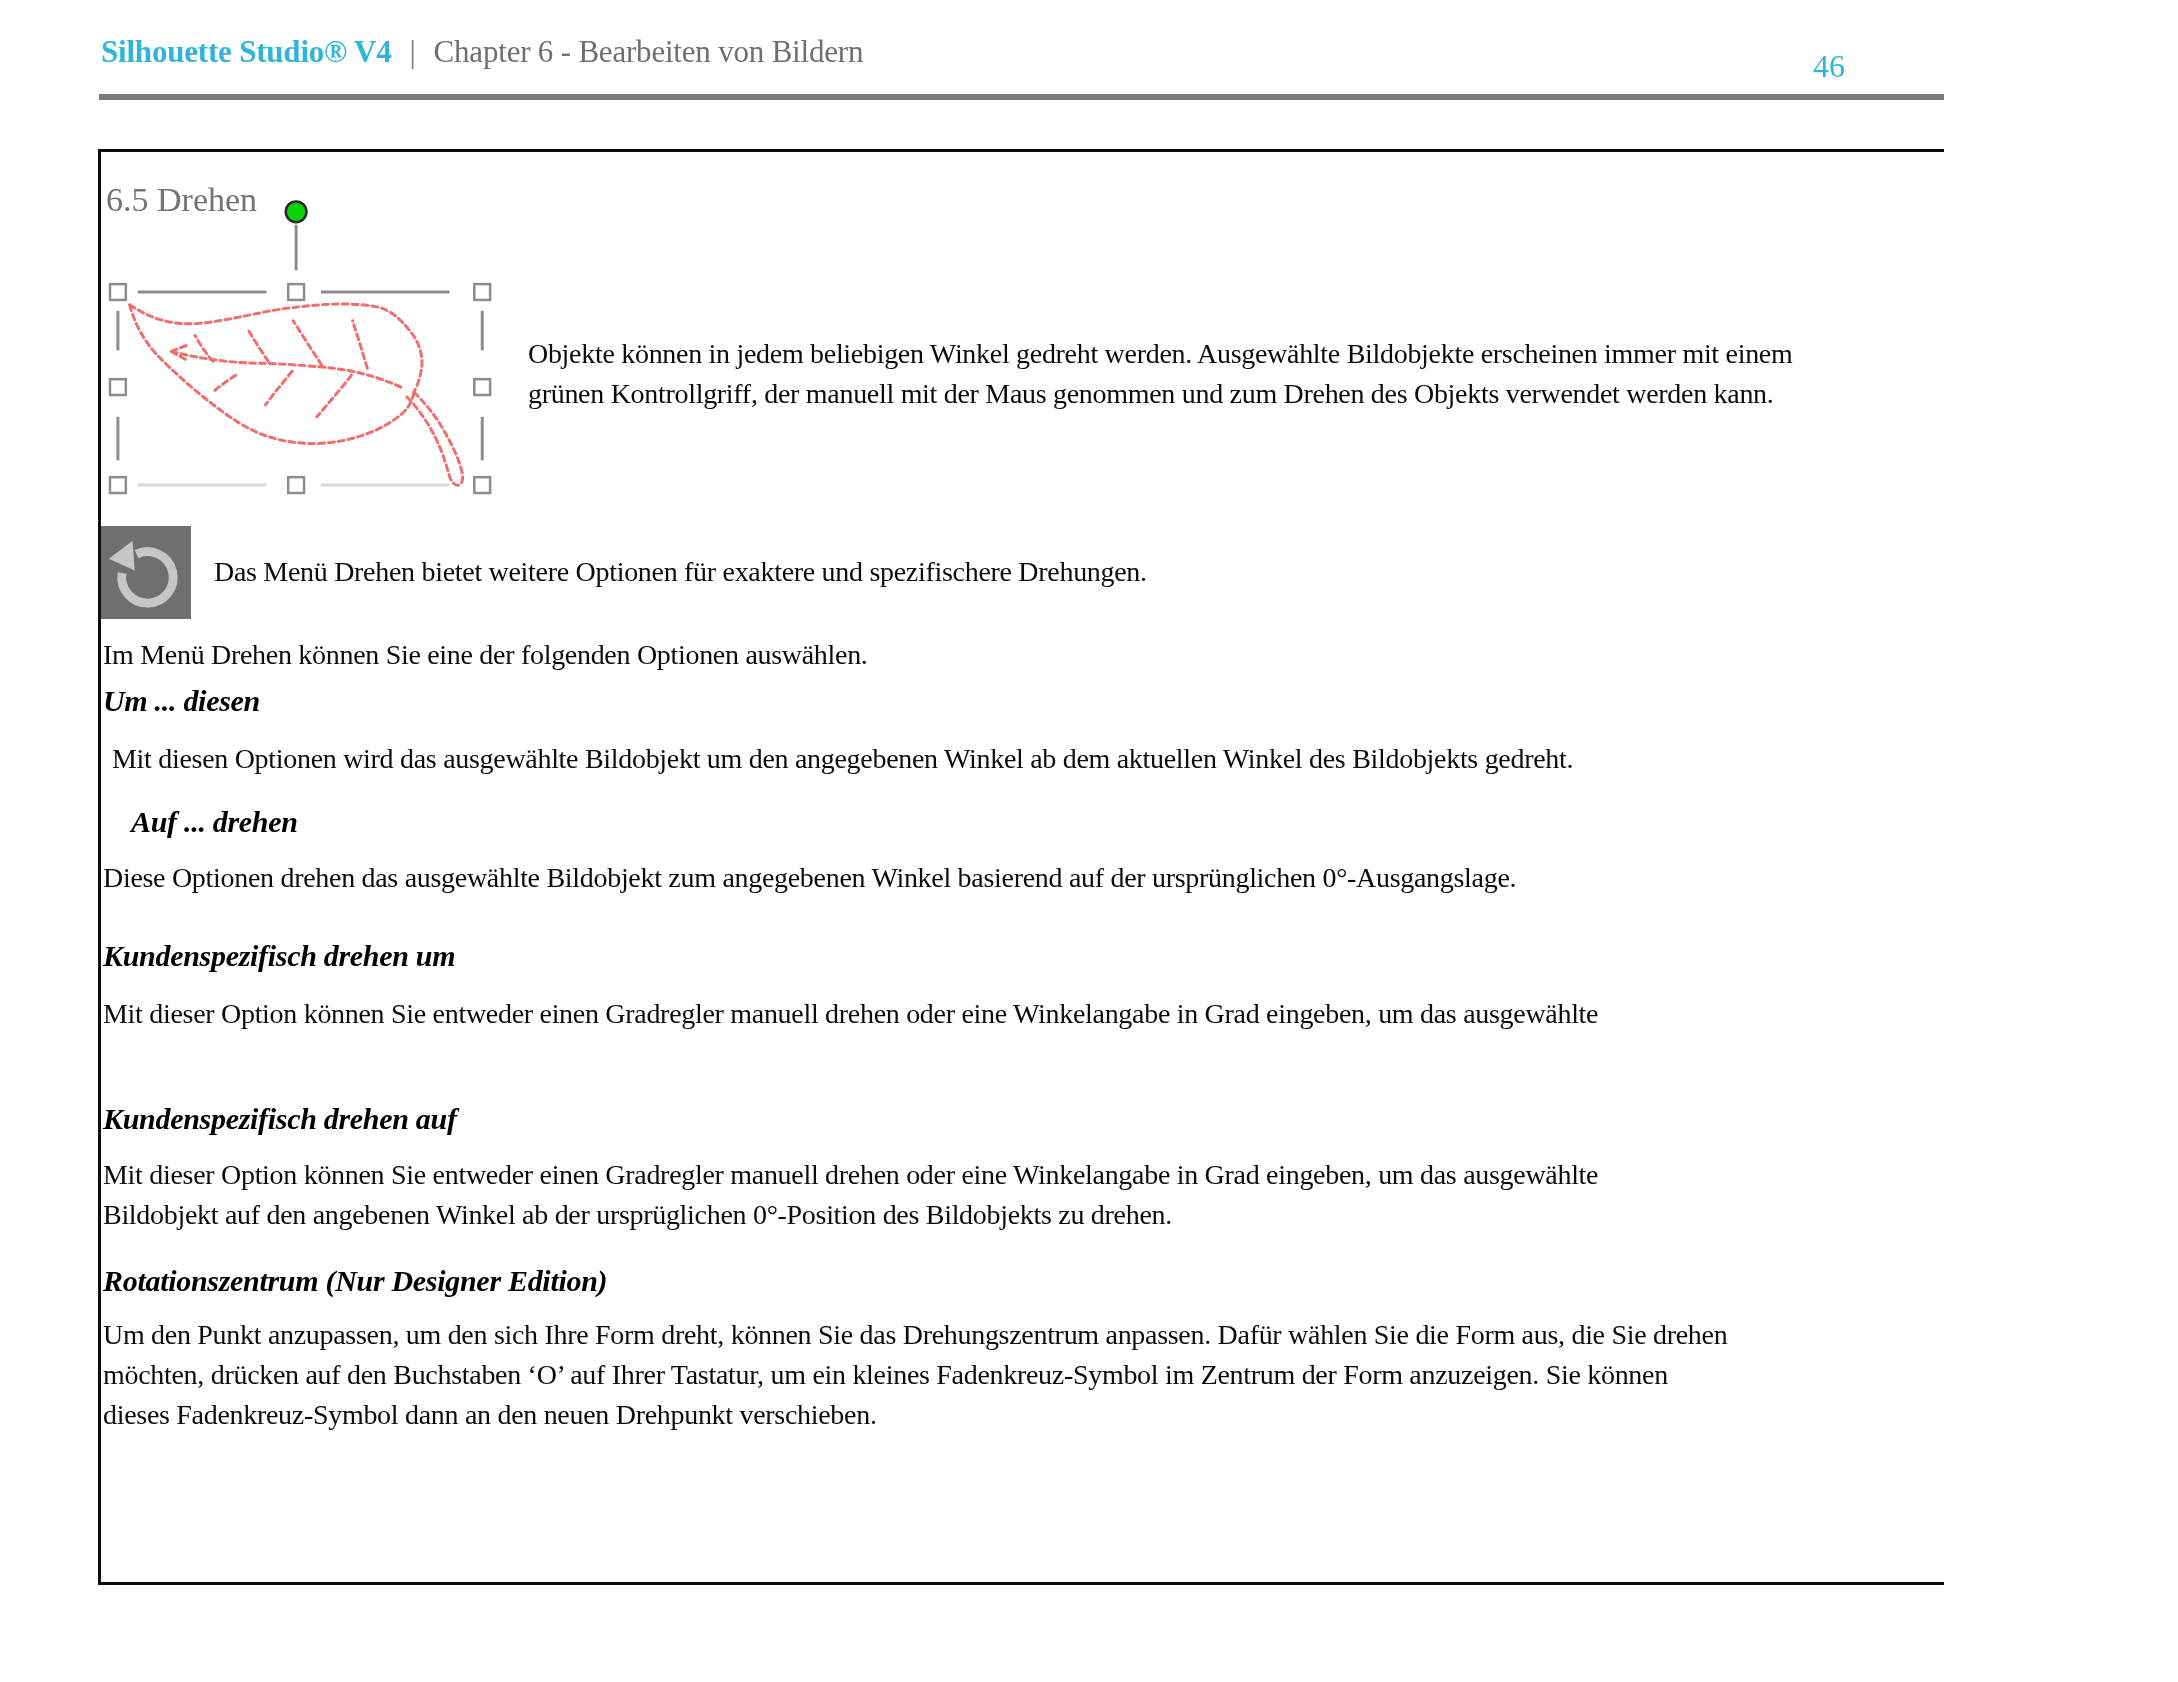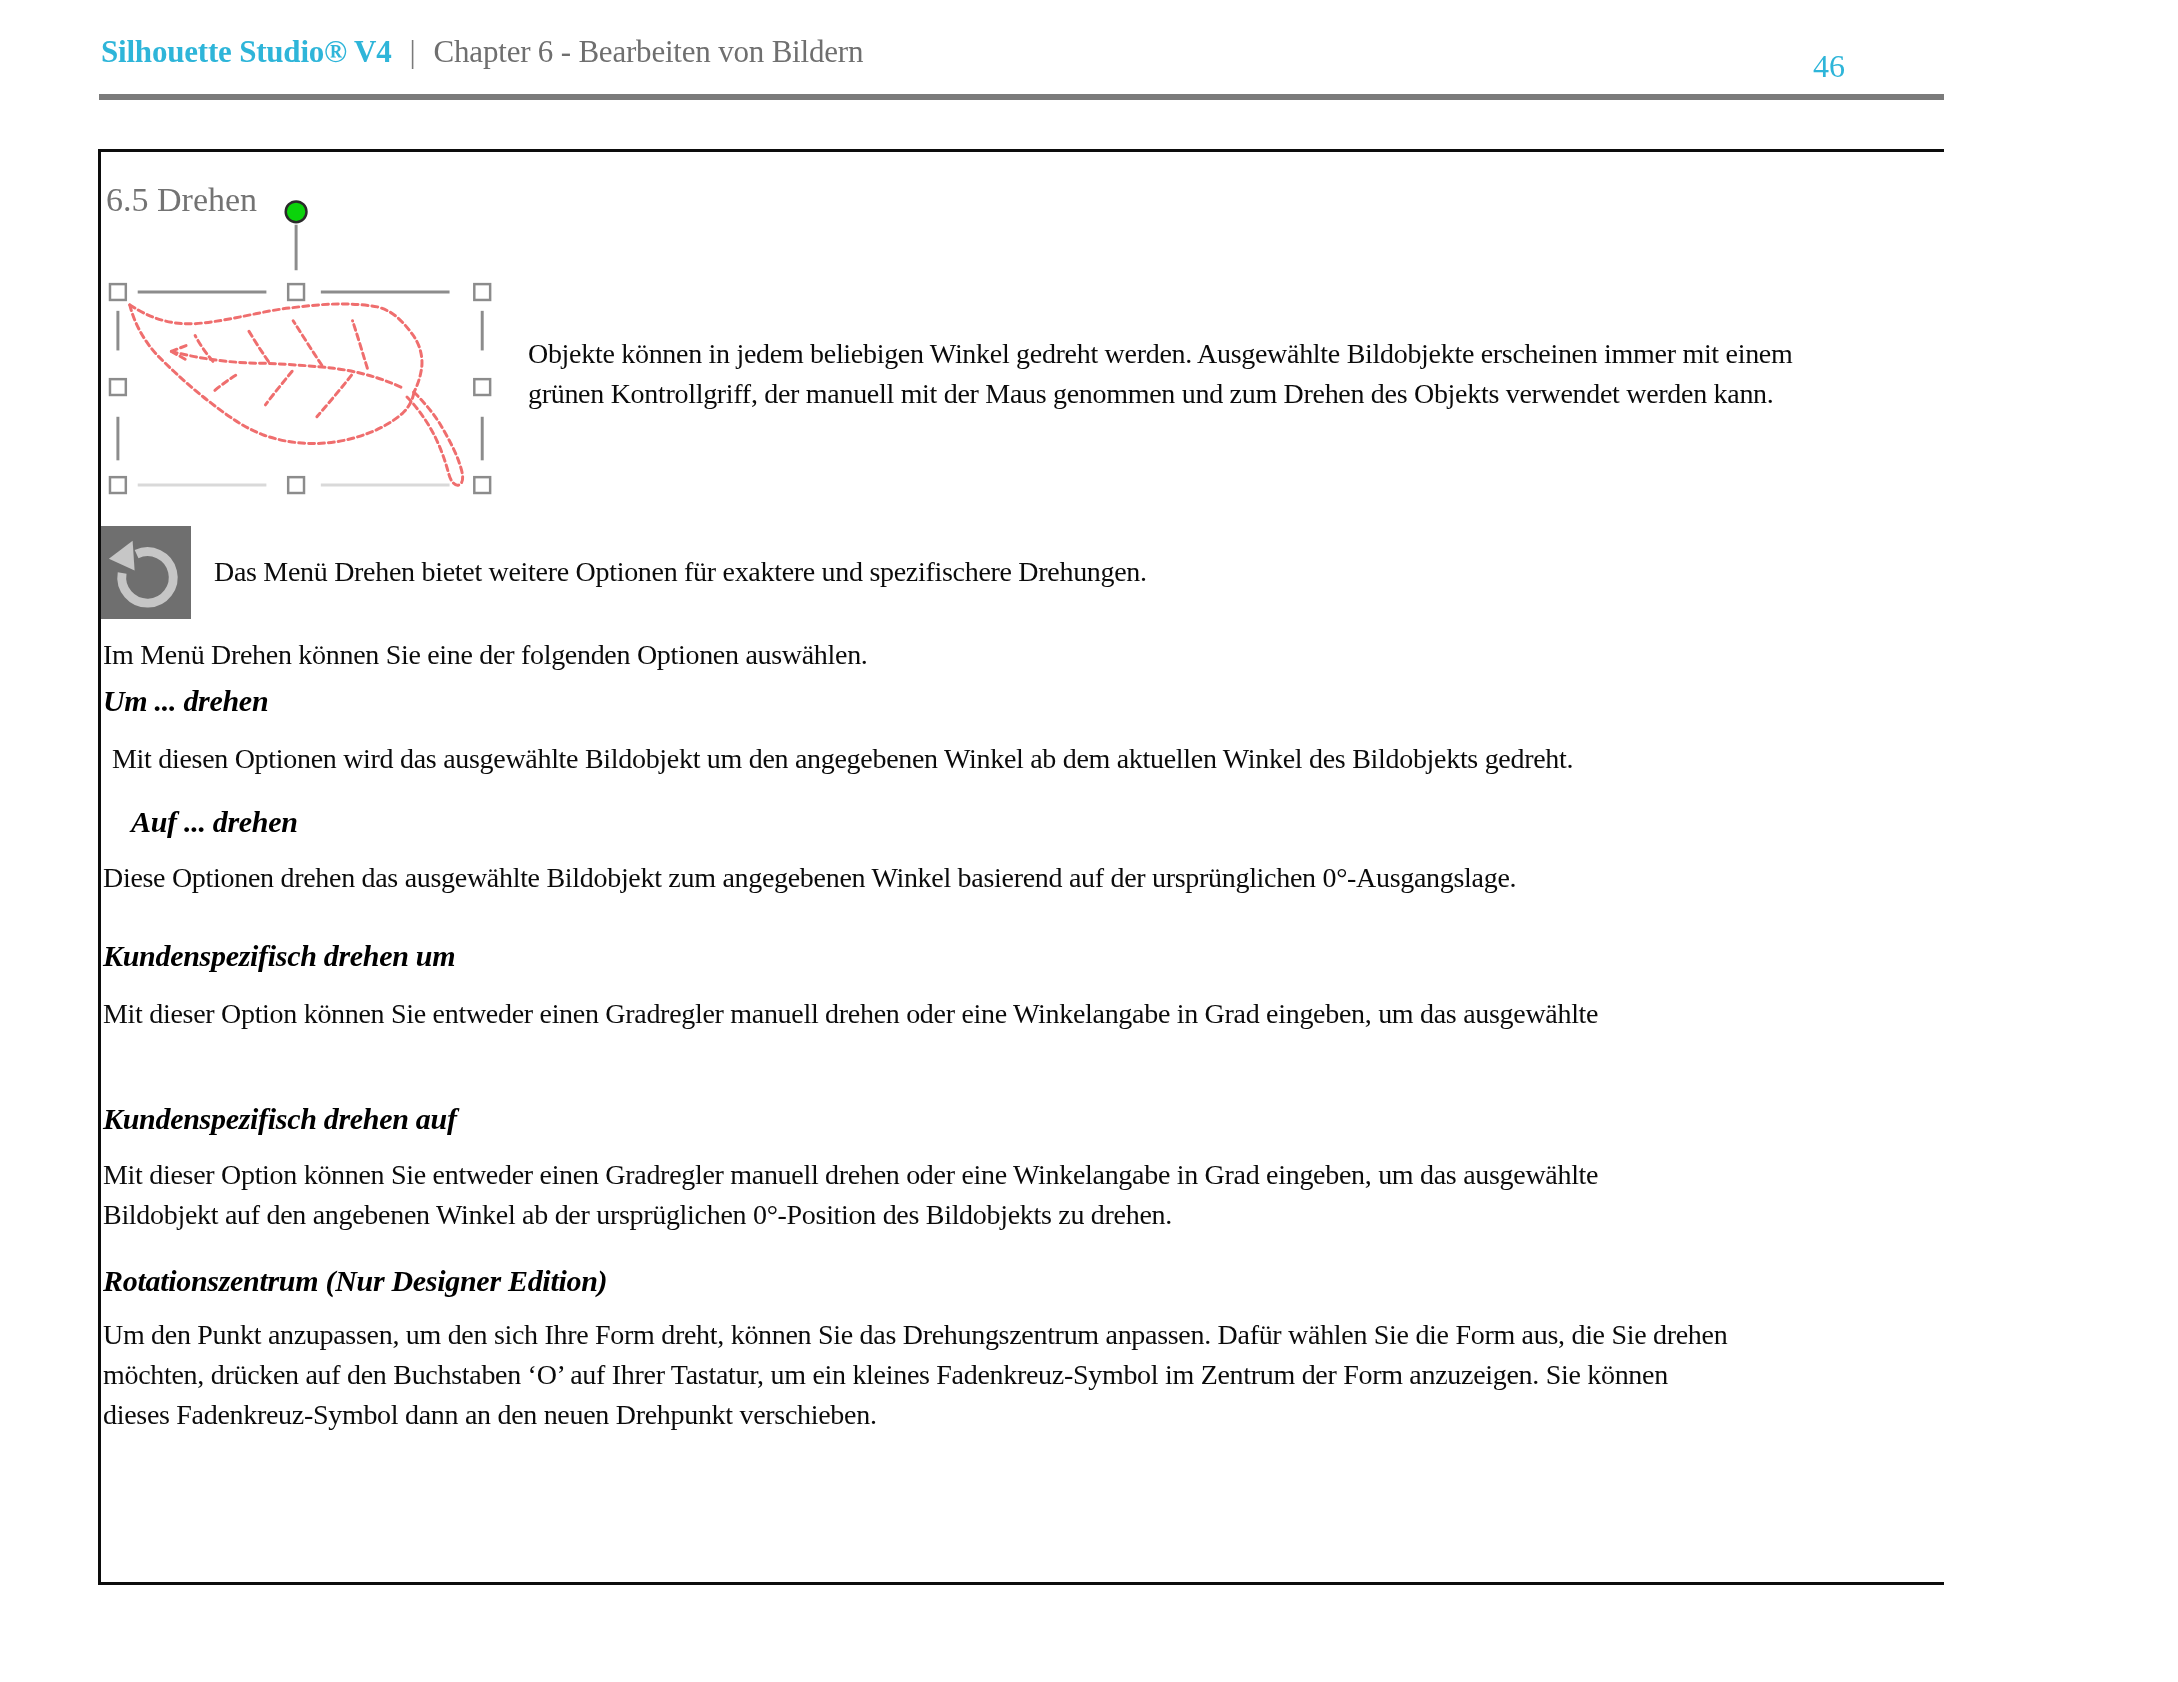--- a/index.html
+++ b/index.html
@@ -98,21 +98,21 @@
 
     <svg class="note-icon" viewBox="0 0 94 94" width="93" height="93">
       <rect x="0" y="0" width="94" height="94" fill="#6f6f6f"></rect>
       <path d="M 39 28.4 A 26 26 0 1 1 24.4 47.5" fill="none" stroke="#c6c6c6" stroke-width="9"></path>
       <polygon points="11,33 35,15 37,45" fill="#c6c6c6"></polygon>
     </svg>
     <div class="body-line" style="left:113px;top:400px;">Das Menü Drehen bietet weitere Optionen für exaktere und spezifischere Drehungen.</div>
 
     <div class="body-line main-col" style="top:483px;">Im Menü Drehen können Sie eine der folgenden Optionen auswählen.</div>
 
-    <div class="subhead" style="top:527px;">Um ... drehen</div>
+    <div class="subhead" style="top:527px;">Um ... diesen</div>
     <div class="para main-col" style="top:587px;margin-left:9px;">
       <div>Mit diesen Optionen wird das ausgewählte Bildobjekt um den angegebenen Winkel ab dem aktuellen Winkel des Bildobjekts gedreht.</div>
     </div>
 
     <div class="subhead" style="top:648px;margin-left:28px;">Auf ... drehen</div>
     <div class="para main-col" style="top:706px;text-align:right;">
       <div>Diese Optionen drehen das ausgewählte Bildobjekt zum angegebenen Winkel basierend auf der ursprünglichen 0°-Ausgangslage.</div>
     </div>
 
     <div class="subhead" style="top:782px;">Kundenspezifisch drehen um</div>

